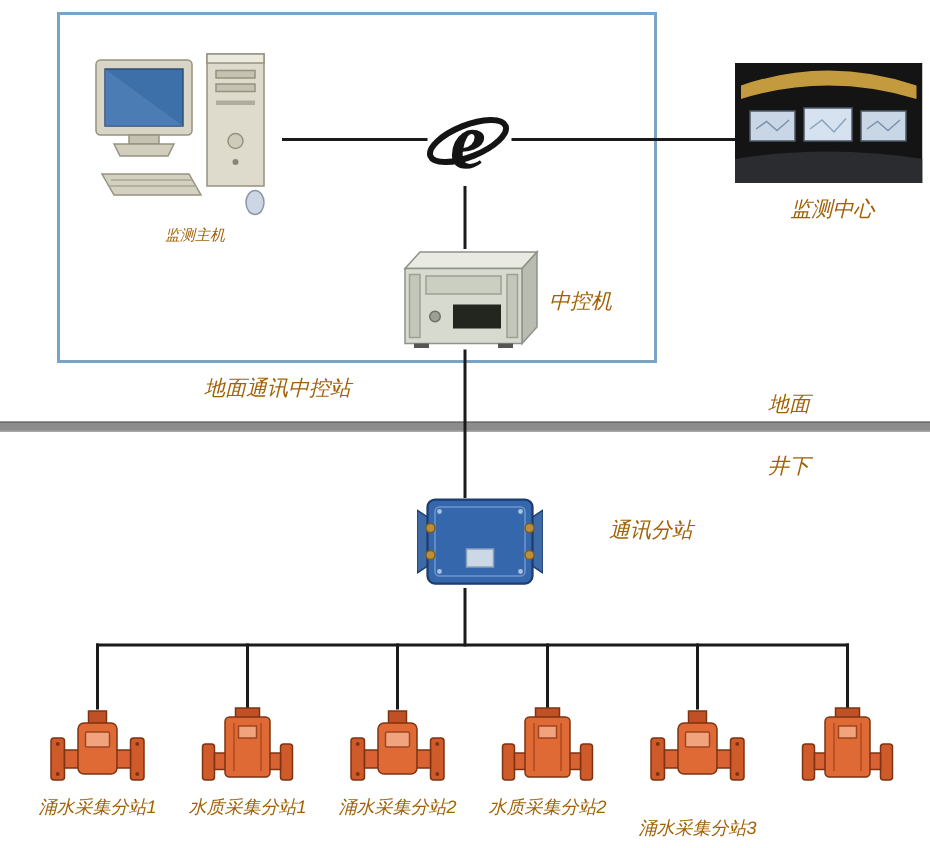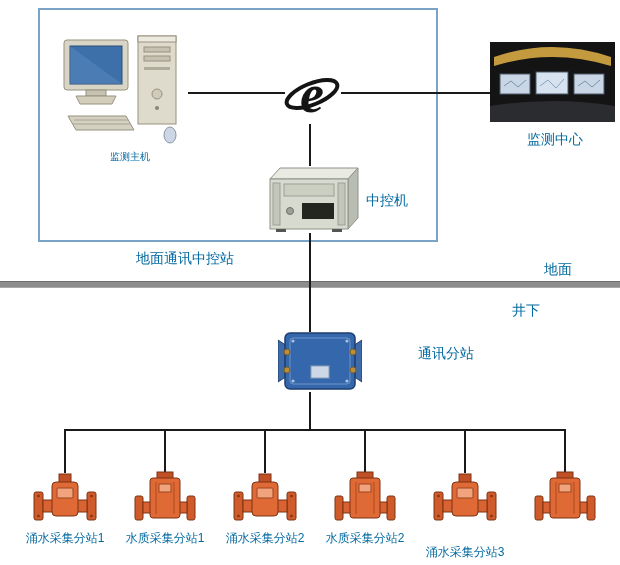--- a/index.html
+++ b/index.html
@@ -10,24 +10,25 @@
     background: #ffffff;
     font-family: "Liberation Sans", sans-serif;
     color: #1a1a1a;
     overflow: hidden;
   }
   .line { position: absolute; background: #1a1a1a; z-index: 3; }
   .line.h { height: 2px; }
   .line.v { width: 2px; }
   .lbl {
     position: absolute;
-    color: #0369a1;
+    color: #a16207;
     text-align: center;
     white-space: nowrap;
     z-index: 4;
+    font-style: italic;
   }
   .lbl-md { font-size: 14px; }
   .lbl-sm { font-size: 10px; }
   .lbl-xs { font-size: 12px; }
   .ground-box {
     position: absolute;
     left: 38px; top: 8px;
     width: 396px; height: 230px;
     border: 2px solid #7aa3c8;
     z-index: 1;
@@ -130,21 +131,21 @@
         <circle cx="30" cy="48" r="3.5" fill="#9da195" stroke="#6e7266"></circle>
         <rect x="16" y="66" width="10" height="3" fill="#555"></rect>
         <rect x="72" y="66" width="10" height="3" fill="#555"></rect>
       </svg>
     </span>
   </div>
   <div class="lbl lbl-md" style="left:366px; top:192px; width:60px; text-align:left;">中控机</div>
 
   <div class="lbl lbl-md" style="left:100px; top:250px; width:170px;">地面通讯中控站</div>
 
-  <div class="lbl lbl-md" style="left:512px; top:261px; width:60px; text-align:right;">地面</div>
+  <div class="lbl lbl-md" style="left:512px; top:261px; width:60px; text-align:left;">地面</div>
   <div class="lbl lbl-md" style="left:512px; top:302px; width:60px; text-align:left;">井下</div>
 
   <div class="node" style="left:278px; top:330px;">
     <span>
       <svg width="84" height="62" viewBox="0 0 84 62">
         <polygon points="0,10 9,16 9,46 0,52" fill="#3f6aa8" stroke="#20406e"></polygon>
         <polygon points="84,10 75,16 75,46 84,52" fill="#3f6aa8" stroke="#20406e"></polygon>
         <rect x="7" y="3" width="70" height="56" rx="5" fill="#3567ad" stroke="#1c3d6e" stroke-width="1.5"></rect>
         <rect x="12" y="8" width="60" height="46" rx="3" fill="none" stroke="#6e96c9"></rect>
         <circle cx="9" cy="22" r="3" fill="#b98f3e" stroke="#7d5c1e"></circle>
@@ -152,21 +153,21 @@
         <circle cx="75" cy="22" r="3" fill="#b98f3e" stroke="#7d5c1e"></circle>
         <circle cx="75" cy="40" r="3" fill="#b98f3e" stroke="#7d5c1e"></circle>
         <circle cx="15" cy="11" r="1.6" fill="#a9c2e0"></circle>
         <circle cx="69" cy="11" r="1.6" fill="#a9c2e0"></circle>
         <circle cx="15" cy="51" r="1.6" fill="#a9c2e0"></circle>
         <circle cx="69" cy="51" r="1.6" fill="#a9c2e0"></circle>
         <rect x="33" y="36" width="18" height="12" fill="#cdd8e6" stroke="#8ba0bb"></rect>
       </svg>
     </span>
   </div>
-  <div class="lbl lbl-md" style="left:394px; top:345px; width:80px; text-align:right;">通讯分站</div>
+  <div class="lbl lbl-md" style="left:394px; top:345px; width:80px; text-align:center;">通讯分站</div>
 
   <div class="node" style="left:33px; top:468px;">
     <span>
       <svg width="64" height="58" viewBox="0 0 64 58">
         <rect x="26" y="6" width="12" height="10" fill="#c05026" stroke="#7e3312"></rect>
         <rect x="1" y="24" width="9" height="28" rx="2" fill="#cf5a2a" stroke="#7e3312"></rect>
         <rect x="54" y="24" width="9" height="28" rx="2" fill="#cf5a2a" stroke="#7e3312"></rect>
         <rect x="10" y="32" width="44" height="12" fill="#d96233" stroke="#7e3312"></rect>
         <rect x="19" y="14" width="26" height="34" rx="4" fill="#e06a36" stroke="#7e3312"></rect>
         <rect x="24" y="20" width="16" height="10" rx="1" fill="#f0a37c" stroke="#9c4520"></rect>

